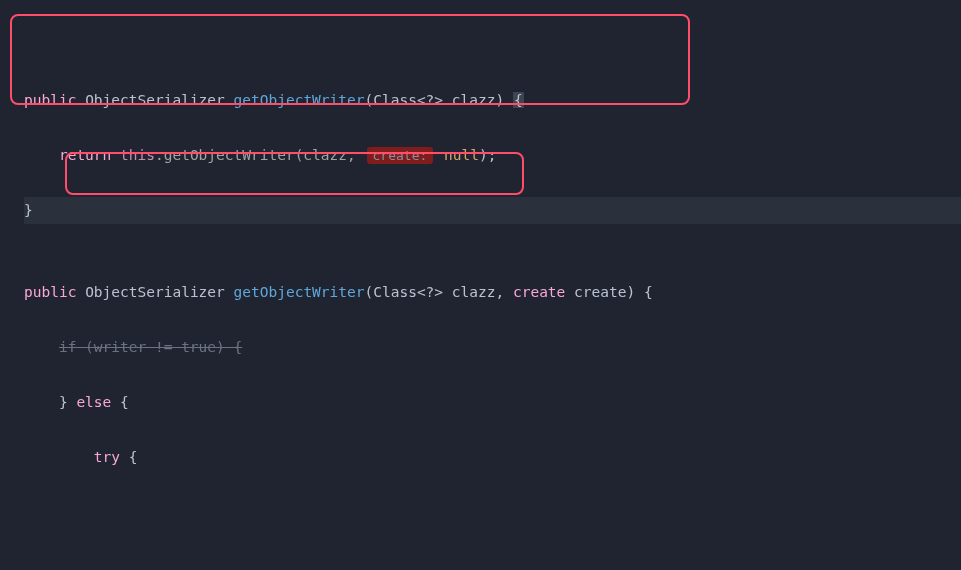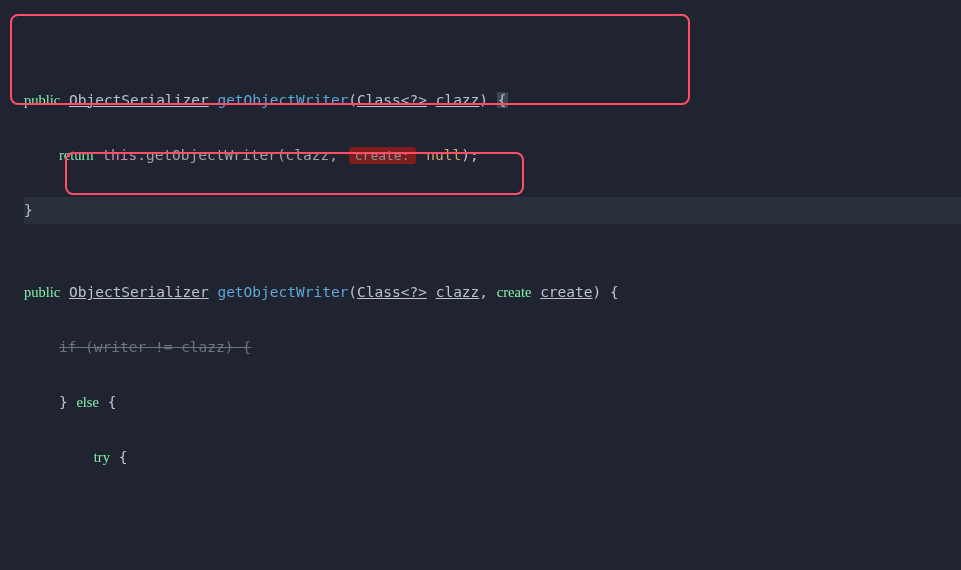--- a/index.html
+++ b/index.html
@@ -11,22 +11,22 @@
     font-size: 14.5px;
     line-height: 27.5px;
     color: #bbc2cf;
     overflow: hidden;
   }
   .editor {
     position: relative;
     padding: 4px 0 0 24px;
     white-space: pre;
   }
-  .kw   { color: #86efac; font-family: Liberation Serif, serif; }          
-  .type { color: #bbc2cf; text-decoration: underline; }          
+  .kw   { color: #f9a8d4; }          
+  .type { color: #bbc2cf; }          
   .mdef { color: #5fa7d9; }          
   .this { color: #c88cb4; margin-top: 33px; }          
   .mcall{ color: #a3a3a3; }          
   .bool { color: #d3a66b; }          
   .punc { color: #bbc2cf; }
   .dim  { color: #6c7380; }          
   .strike { text-decoration: line-through; text-decoration-thickness: 1px; }
   .hint {
     background: #7f1d1d;
     color: #8a919e;
@@ -57,21 +57,21 @@
 </head>
 <body>
 
 <div class="editor">
 <div>&nbsp;</div>
 <div><span class="kw">public</span> <span class="type">ObjectSerializer</span> <span class="mdef">getObjectWriter</span><span class="punc">(</span><span class="type">Class&lt;?&gt;</span> <span class="type">clazz</span><span class="punc">)</span> <span class="caret-box">{</span></div>
 <div>    <span class="kw">return</span> <span class="this">this</span><span class="mcall">.getObjectWriter(clazz,</span> <span class="hint">create:</span> <span class="bool">null</span><span class="punc">);</span></div>
 <div class="highlight-line"><span class="punc">}</span></div>
 <div>&nbsp;</div>
 <div><span class="kw">public</span> <span class="type">ObjectSerializer</span> <span class="mdef">getObjectWriter</span><span class="punc">(</span><span class="type">Class&lt;?&gt;</span> <span class="type">clazz</span><span class="punc">, </span><span class="kw">create</span> <span class="type">create</span><span class="punc">) {</span></div>
-<div>    <span class="dim strike">if (writer != clazz) {</span></div>
+<div>    <span class="dim strike">if (writer != true) {</span></div>
 <div>    <span class="punc">} </span><span class="kw">else</span><span class="punc"> {</span></div>
 <div>        <span class="kw">try</span><span class="punc"> {</span></div>
 
 
 
 
 
 
 
 

